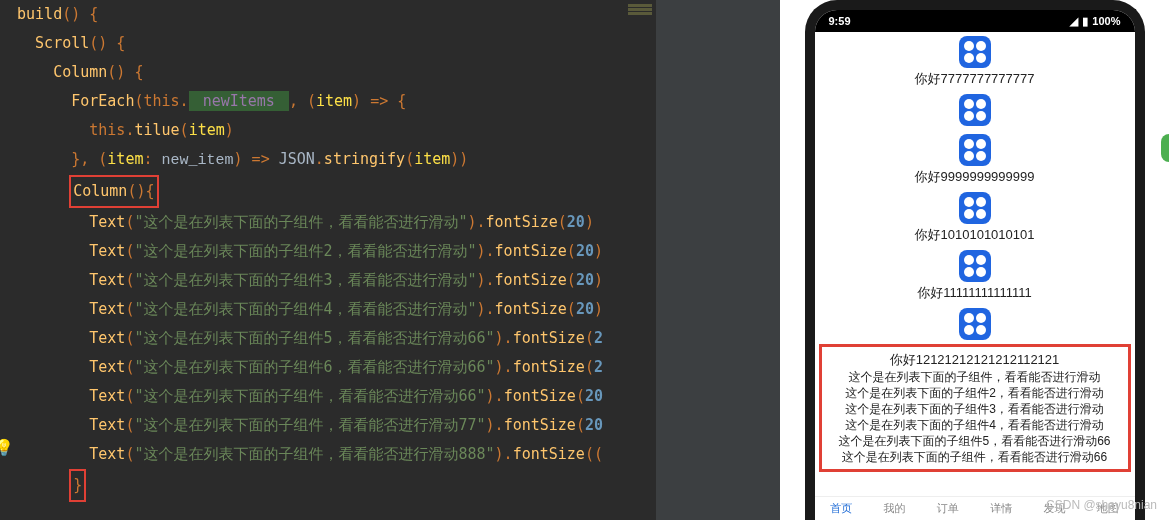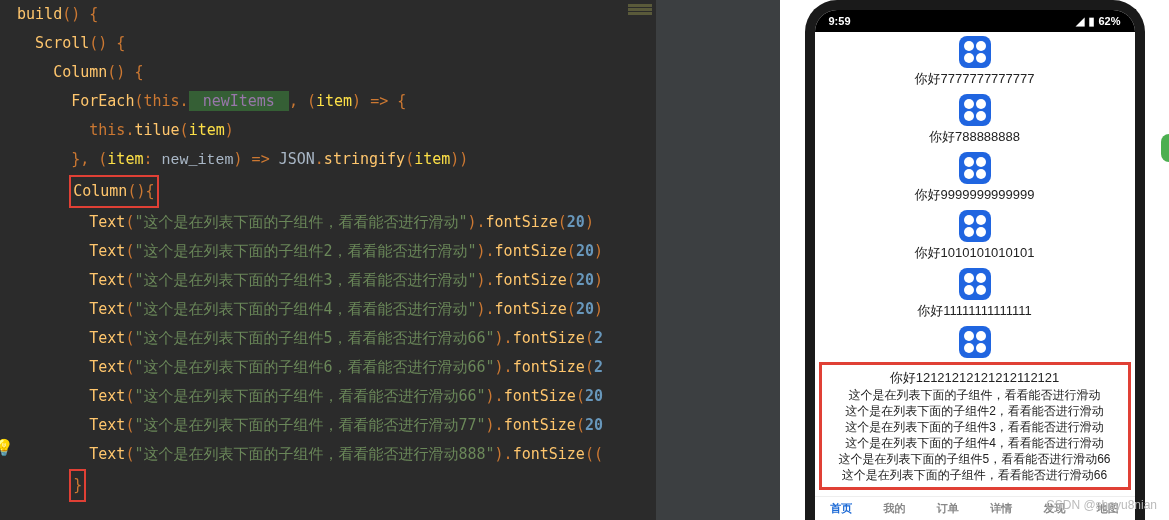--- a/index.html
+++ b/index.html
@@ -136,21 +136,20 @@
       position: absolute;
       bottom: 0; left: 0; right: 0;
       height: 24px;
       display: flex;
       justify-content: space-around;
       align-items: center;
       font-size: 11px;
       color: #888;
       border-top: 1px solid #eee;
       background: #fff;
-      font-weight: bold;
     }
     .nav-active { color: #1e6bd6; }
     .watermark {
       position: absolute;
       right: 12px;
       bottom: 8px;
       font-size: 12px;
       color: #bbb;
       font-family: sans-serif;
     }
@@ -199,42 +198,41 @@
 
 <div class="phone-area">
   <div class="green-edge"></div>
   <div class="phone">
     <div class="notch"></div>
     <div class="status-bar">
       <span>9:59</span>
       <span class="status-right">
         <span>◢</span>
         <span>▮</span>
-        <span>62%</span>
+        <span>100%</span>
       </span>
     </div>
     <div class="phone-content">
       <div id="phone-list">
           <div class="list-item">
             <div class="icon-circle">
               <div class="dot"></div>
               <div class="dot"></div>
               <div class="dot"></div>
               <div class="dot"></div>
             </div>
             <div class="item-label">你好7777777777777</div>
           </div>
           <div class="list-item">
             <div class="icon-circle">
               <div class="dot"></div>
               <div class="dot"></div>
               <div class="dot"></div>
               <div class="dot"></div>
             </div>
-            <div class="item-label">你好788888888</div>
           </div>
           <div class="list-item">
             <div class="icon-circle">
               <div class="dot"></div>
               <div class="dot"></div>
               <div class="dot"></div>
               <div class="dot"></div>
             </div>
             <div class="item-label">你好9999999999999</div>
           </div>

